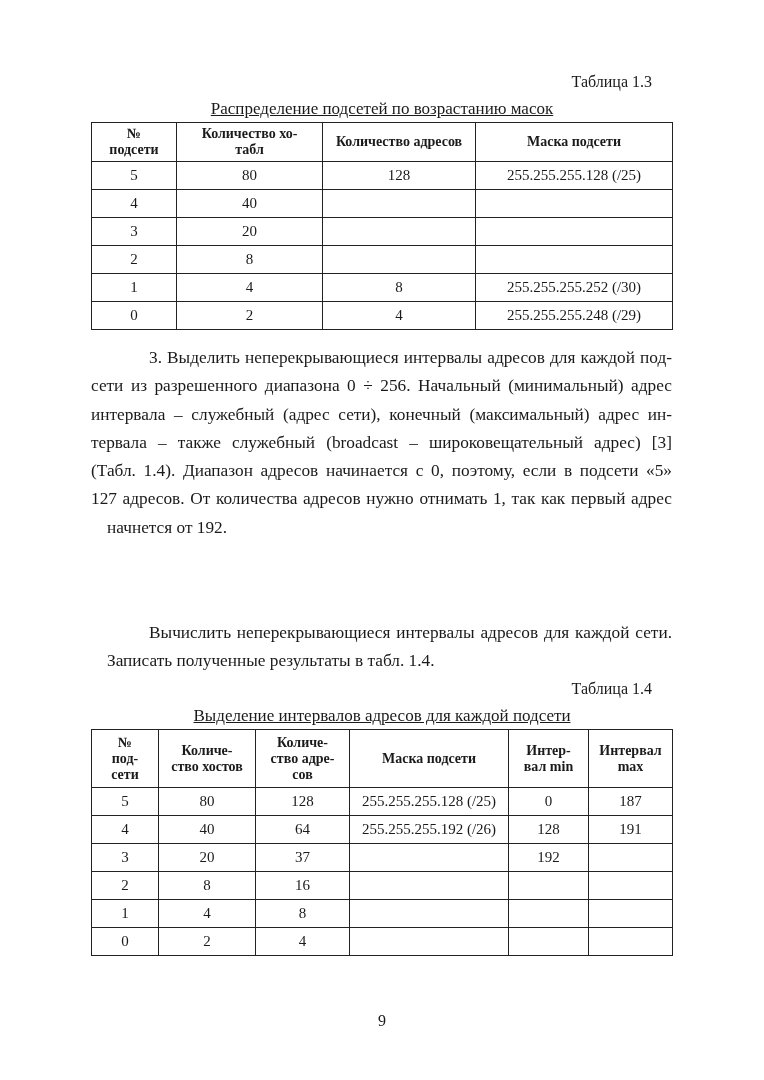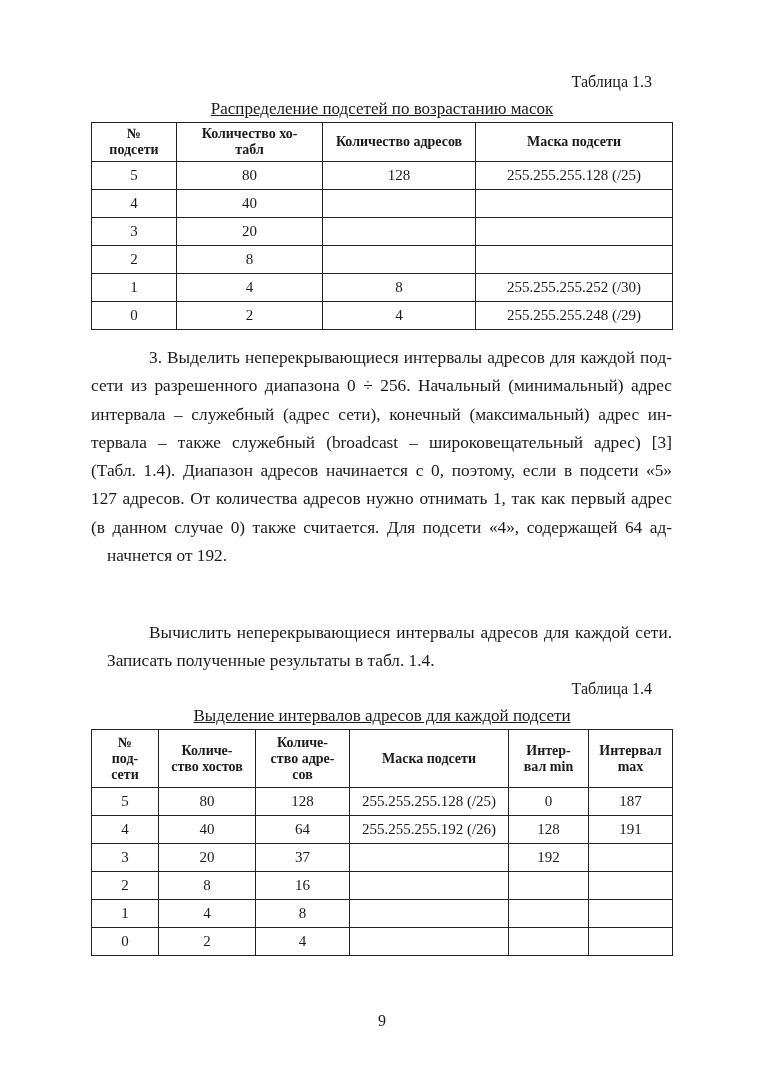--- a/index.html
+++ b/index.html
@@ -83,21 +83,20 @@
 </tbody>
   </table>
 
 <div class="abs para" style="top:344px;">
   <span class="line indent">3. Выделить неперекрывающиеся интервалы адресов для каждой под-</span>
   <span class="line">сети из разрешенного диапазона 0 ÷ 256. Начальный (минимальный) адрес</span>
   <span class="line">интервала – служебный (адрес сети), конечный (максимальный) адрес ин-</span>
   <span class="line">тервала – также служебный (broadcast – широковещательный адрес) [3]</span>
   <span class="line">(Табл. 1.4). Диапазон адресов начинается с 0, поэтому, если в подсети «5»</span>
   <span class="line">127 адресов. От количества адресов нужно отнимать 1, так как первый адрес</span>
-  <span class="line">(в данном случае 0) также считается. Для подсети «4», содержащей 64 ад-</span>
   <span class="line last">начнется от 192.</span>
 </div>
 
 <div class="abs para" style="top:619px;">
   <span class="line indent">Вычислить неперекрывающиеся интервалы адресов для каждой сети.</span>
   <span class="line last">Записать полученные результаты в табл. 1.4.</span>
 </div>
 
 <div class="abs caption-right" style="top:680px;">Таблица 1.4</div>
 <div class="abs caption-center" style="top:706px;">Выделение интервалов адресов для каждой подсети</div>

